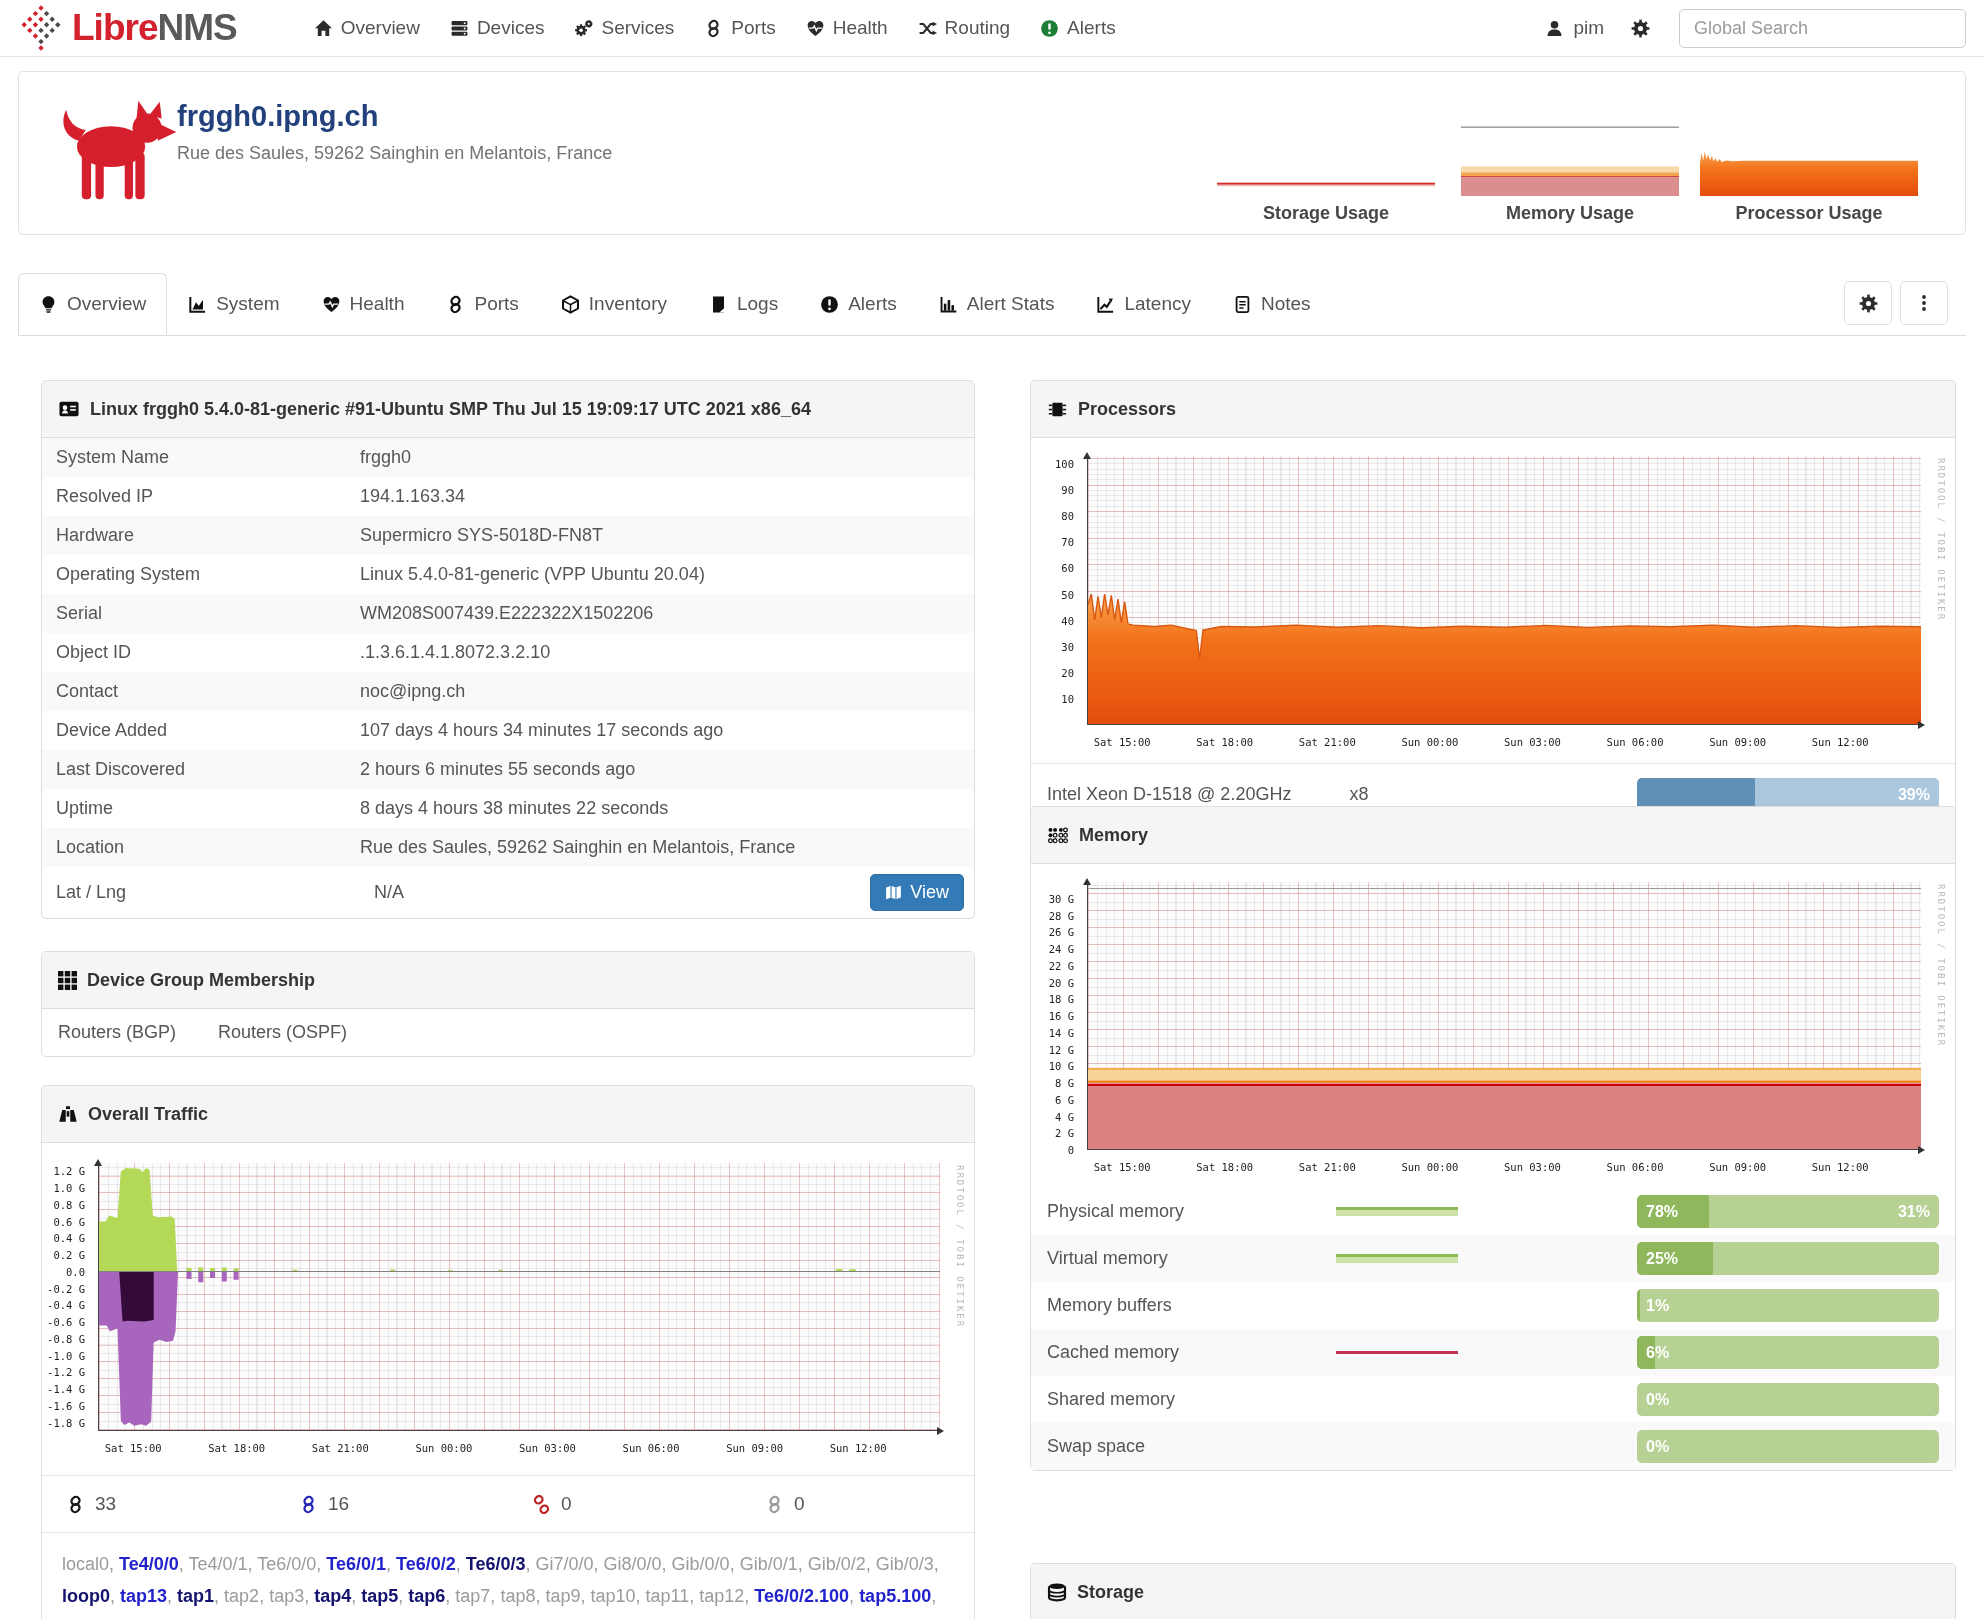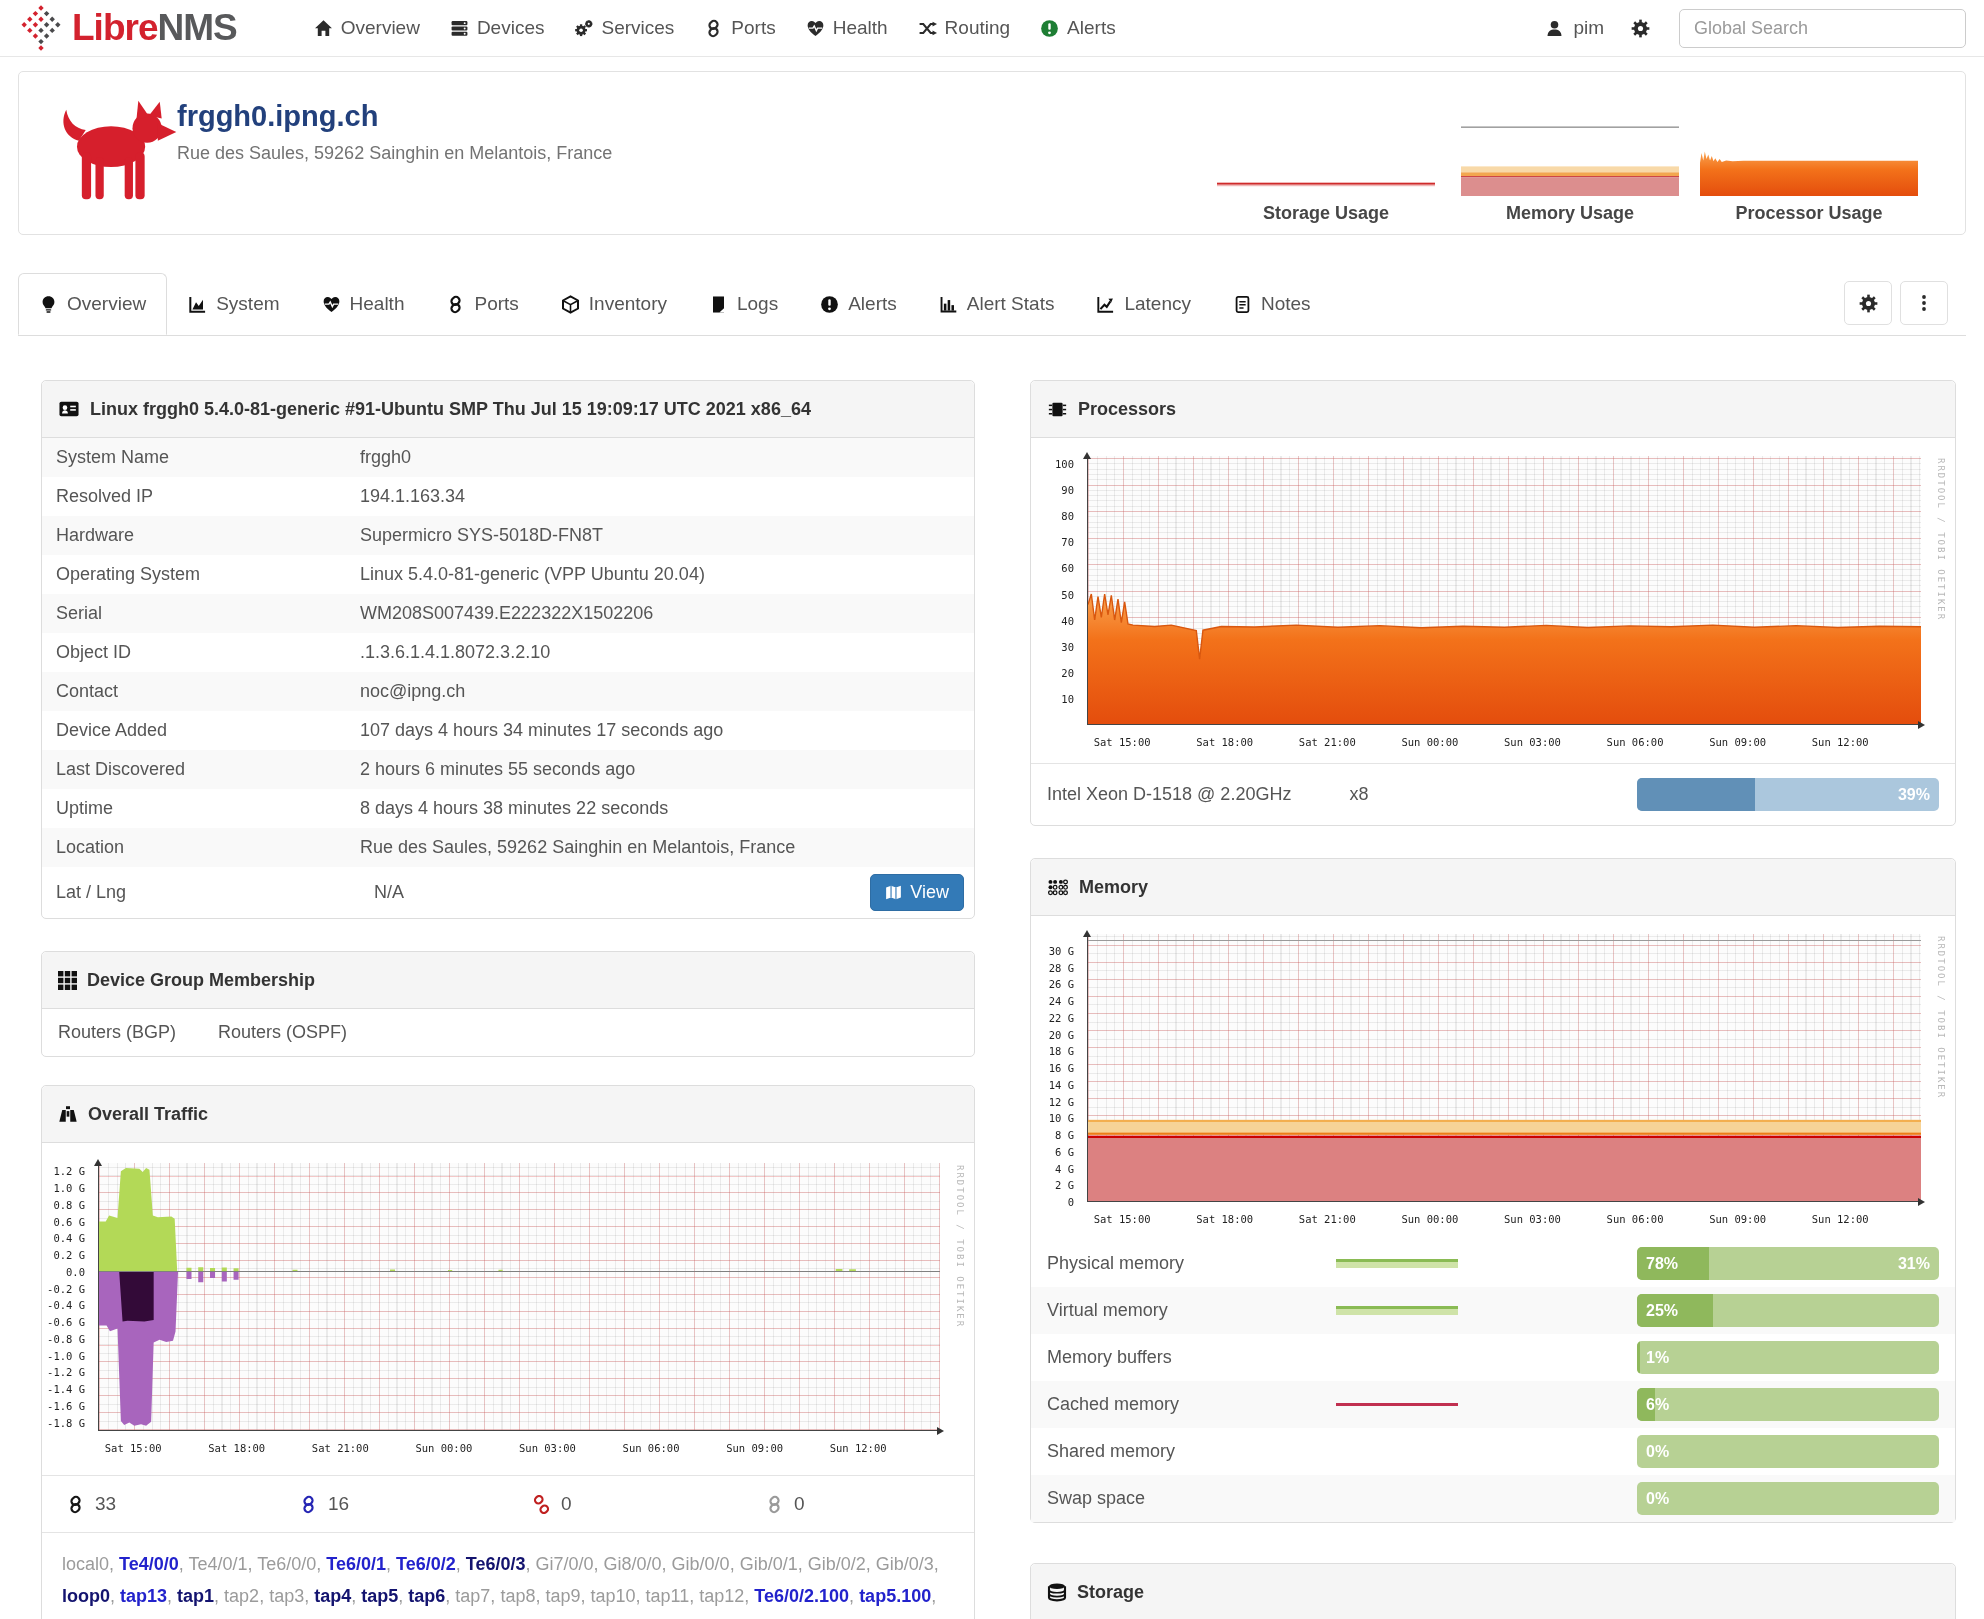--- a/index.html
+++ b/index.html
@@ -58,21 +58,21 @@
   
   .panel { position:absolute; background:#fff; border:1px solid #ddd; border-radius:5px; }
   .phead { height:57px; background:#f5f5f5; border-bottom:1px solid #ddd; display:flex;
     align-items:center; padding:0 16px; font-weight:bold; font-size:18px; color:#333;
     border-radius:5px 5px 0 0; }
   .phead .icon { margin-right:10px; color:#111; }
   #p-sys { left:41px; top:380px; width:934px; }
   #p-groups { left:41px; top:951px; width:934px; }
   #p-traffic { left:41px; top:1085px; width:934px; height:600px; }
   #p-cpu { left:1030px; top:380px; width:926px; }
-  #p-mem { left:1030px; top:858px; width:926px; }
+  #p-mem { left:1030px; top:806px; width:926px; }
   #p-storage { left:1030px; top:1563px; width:926px; height:90px; }
 
   
   .trow { display:flex; align-items:center; height:39px; font-size:18px; color:#555; }
   .trow:nth-child(odd) { background:#f9f9f9; }
   .tlabel { width:318px; padding-left:14px; }
   .tvalue { flex:1; }
   #latlng-row { display:flex; align-items:center; height:51px; font-size:18px; padding-left:14px; }
   #latlng-row .tlabel { padding-left:0; }
   #view-btn { margin-left:auto; margin-right:10px; background:#337ab7; border:1px solid #2e6da4;

